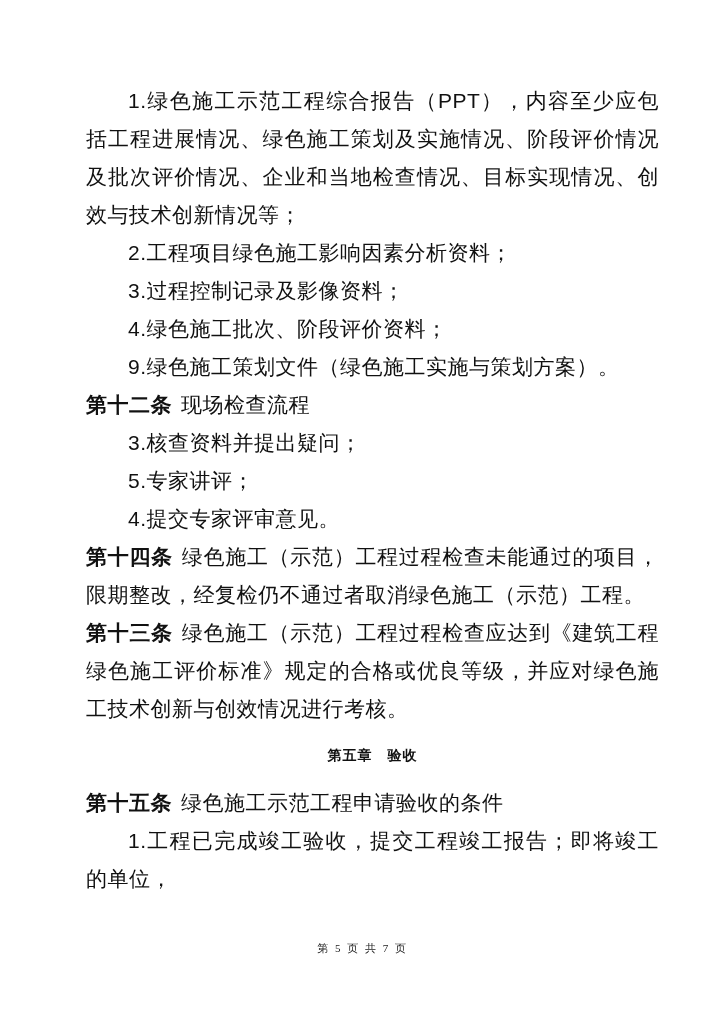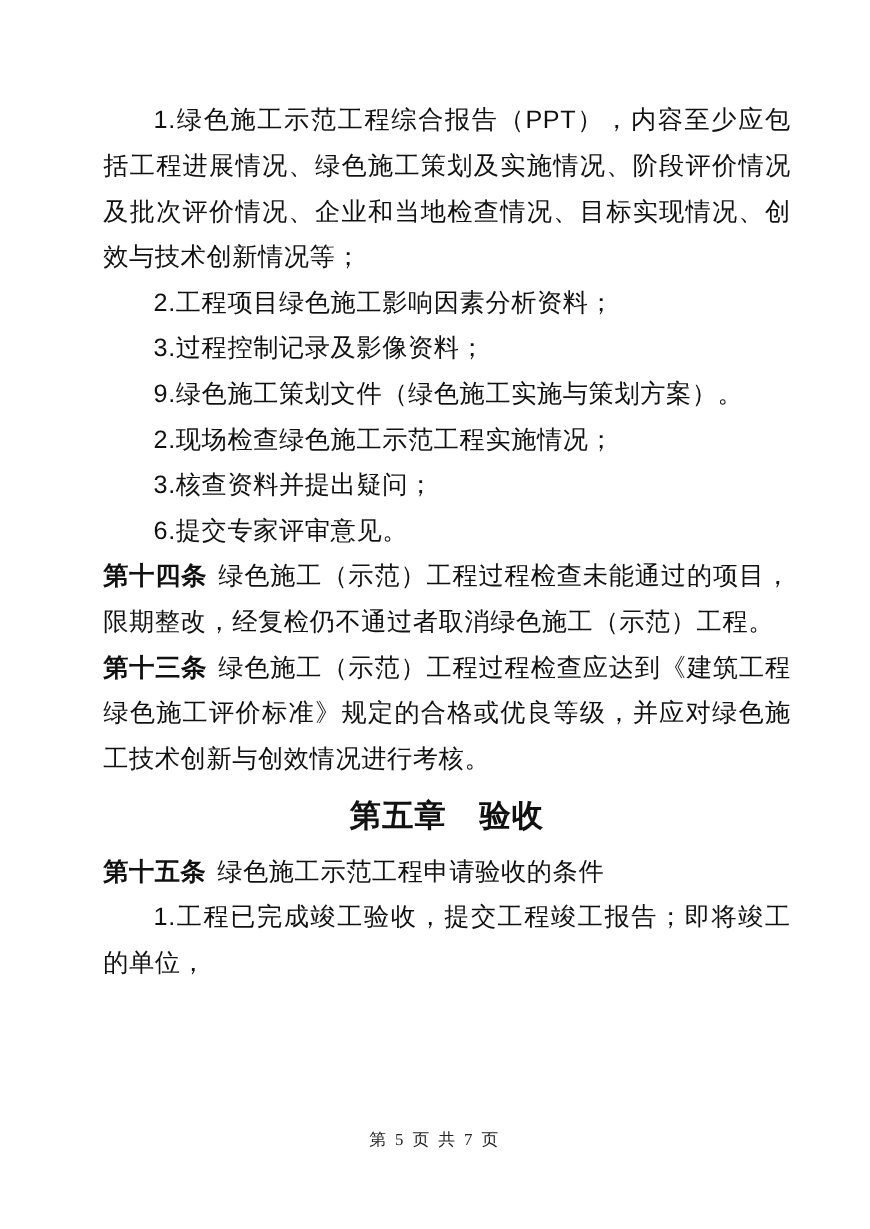--- a/index.html
+++ b/index.html
@@ -28,62 +28,66 @@
     letter-spacing: 0.5px;
     word-break: break-all;
   }
   .para.indent { text-indent: 42px; }
   .article-label {
     font-weight: 700;
     margin-right: 9px;
   }
   .chapter-heading {
     margin: 8px 0 10px 0;
-    font-size: 26px;
+    font-size: 14px;
     font-weight: 700;
     line-height: 38px;
     text-align: center;
     letter-spacing: 1px;
   }
   .footer {
     position: absolute;
     top: 941px;
     left: 0;
     width: 100%;
     text-align: center;
     font-family: "Liberation Serif", serif;
-    font-size: 14px;
+    font-size: 11px;
     letter-spacing: 2px;
     color: #222222;
   }
 </style>
 </head>
 <body>
 
 <div class="page">
   <div class="content">
 
     <p class="para indent">1.绿色施工示范工程综合报告（PPT），内容至少应包括工程进展情况、绿色施工策划及实施情况、阶段评价情况及批次评价情况、企业和当地检查情况、目标实现情况、创效与技术创新情况等；</p>
 
     <p class="para indent">2.工程项目绿色施工影响因素分析资料；</p>
 
     <p class="para indent">3.过程控制记录及影像资料；</p>
 
+    <p class="para indent">4.绿色施工批次、阶段评价资料；</p>
 
     <p class="para indent">9.绿色施工策划文件（绿色施工实施与策划方案）。</p>
 
+    <p class="para">
+      <span class="article-label">第十二条</span><span>现场检查流程</span>
+    </p>
 
 
-    <p class="para indent">2.现场检查绿色施工示范工程实施情况；</p>
 
     <p class="para indent">3.核查资料并提出疑问；</p>
 
 
+    <p class="para indent">5.专家讲评；</p>
 
-    <p class="para indent">6.提交专家评审意见。</p>
+    <p class="para indent">4.提交专家评审意见。</p>
 
     <p class="para">
       <span class="article-label">第十四条</span><span>绿色施工（示范）工程过程检查未能通过的项目，限期整改，经复检仍不通过者取消绿色施工（示范）工程。</span>
     </p>
 
     <p class="para">
       <span class="article-label">第十三条</span><span>绿色施工（示范）工程过程检查应达到《建筑工程绿色施工评价标准》规定的合格或优良等级，并应对绿色施工技术创新与创效情况进行考核。</span>
     </p>
 
     <h2 class="chapter-heading">第五章　验收</h2>

